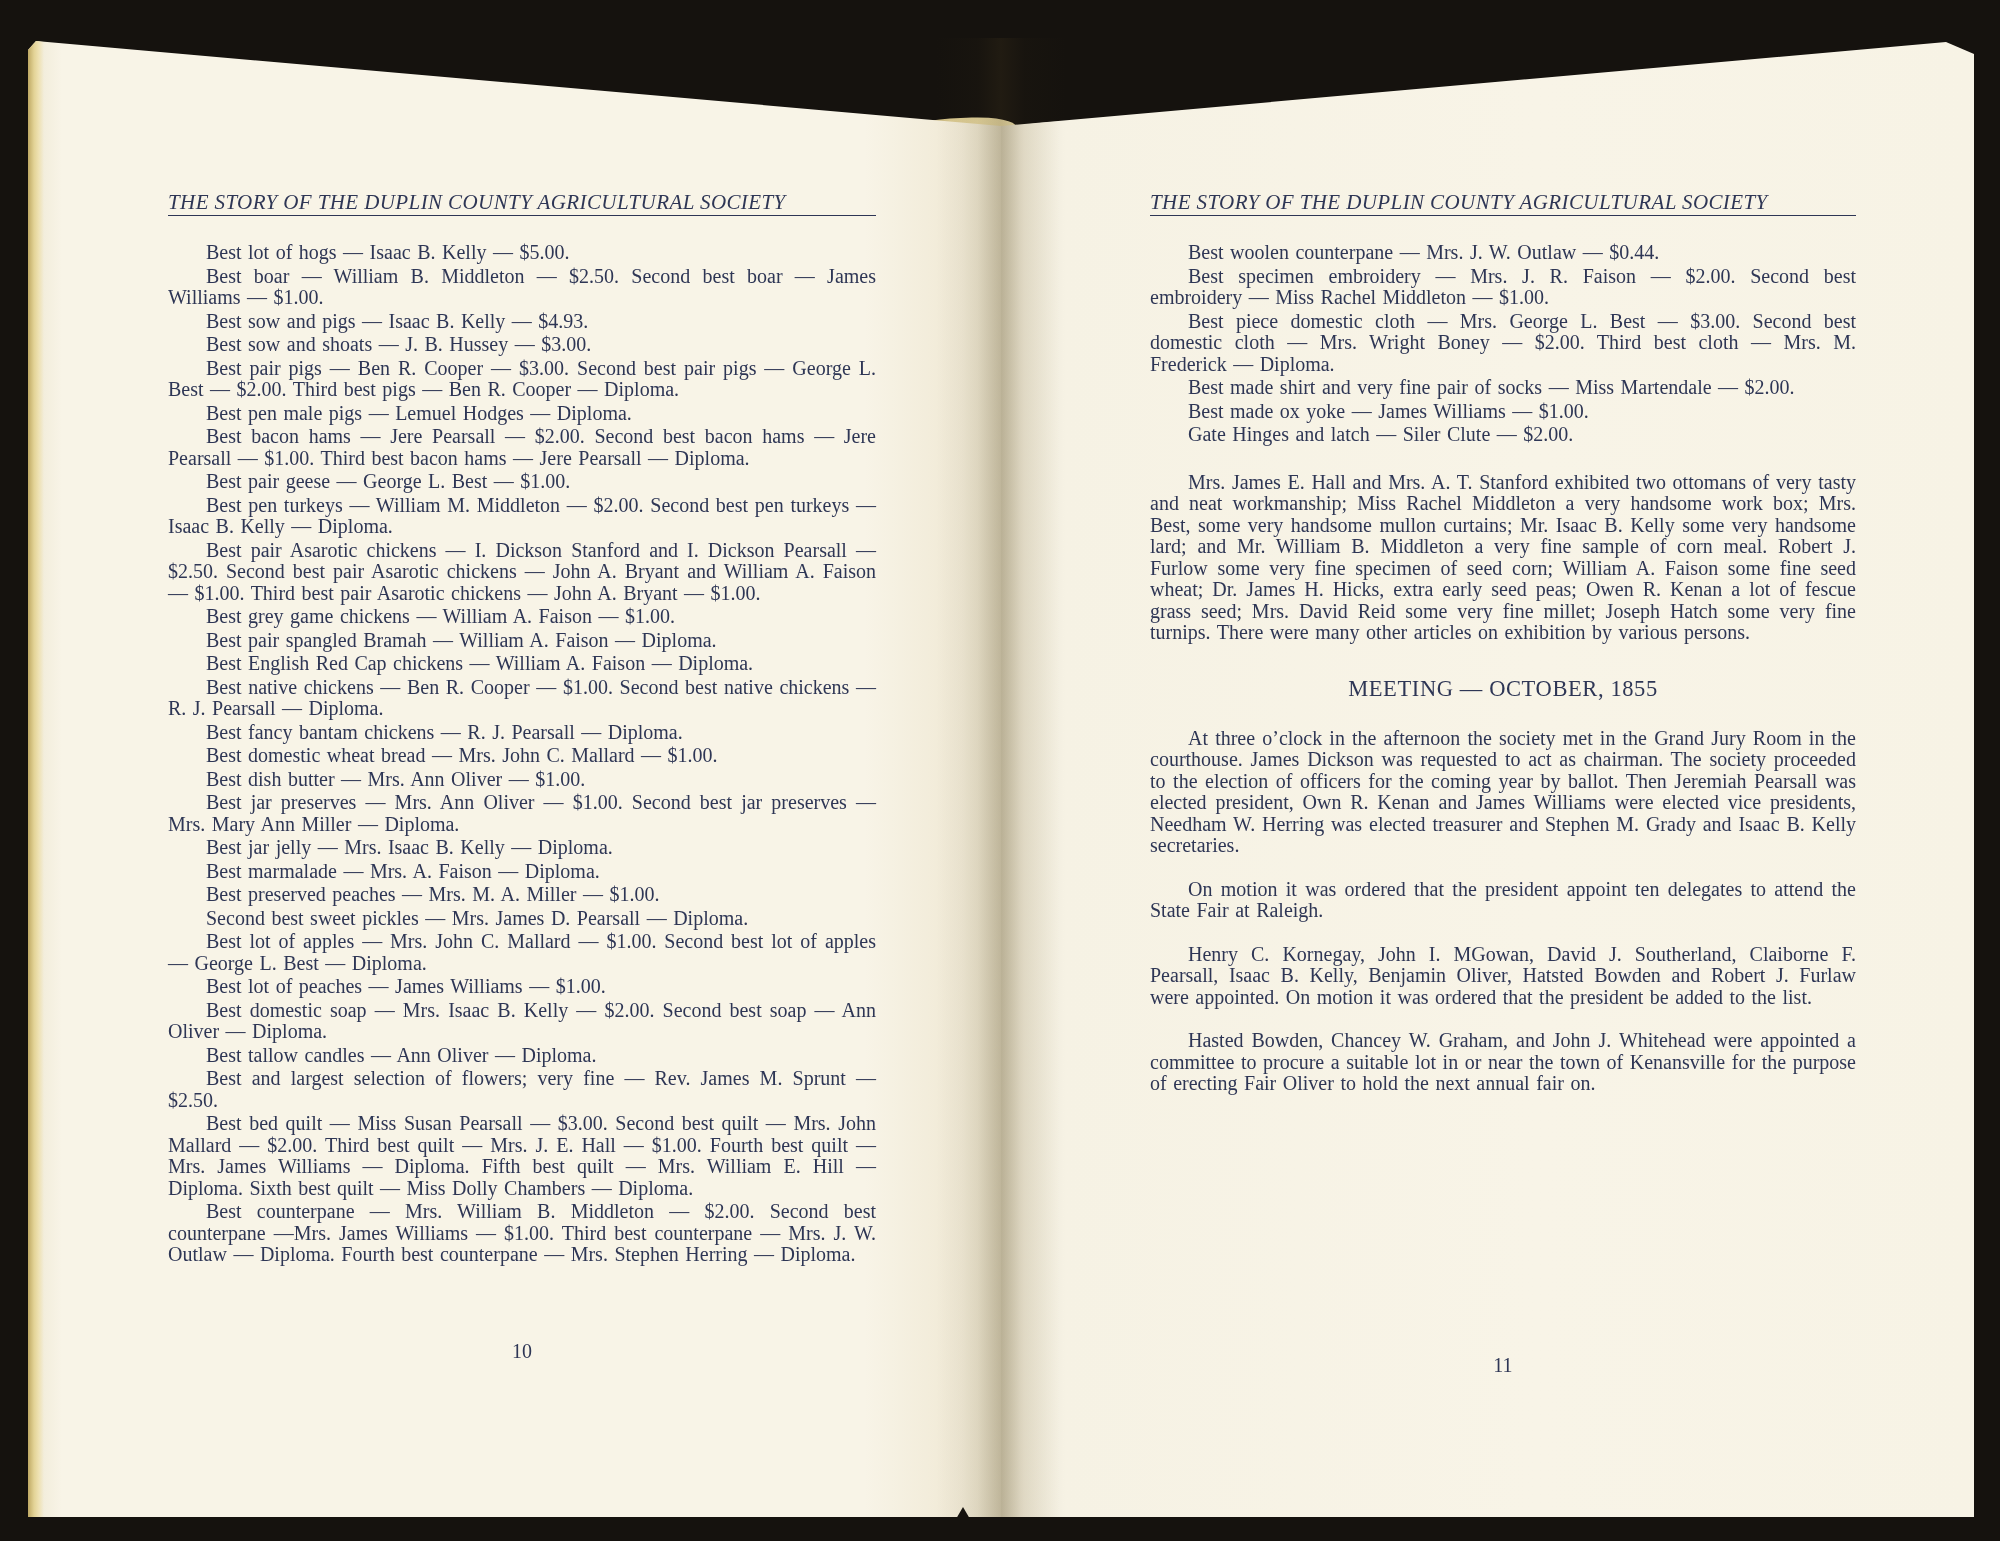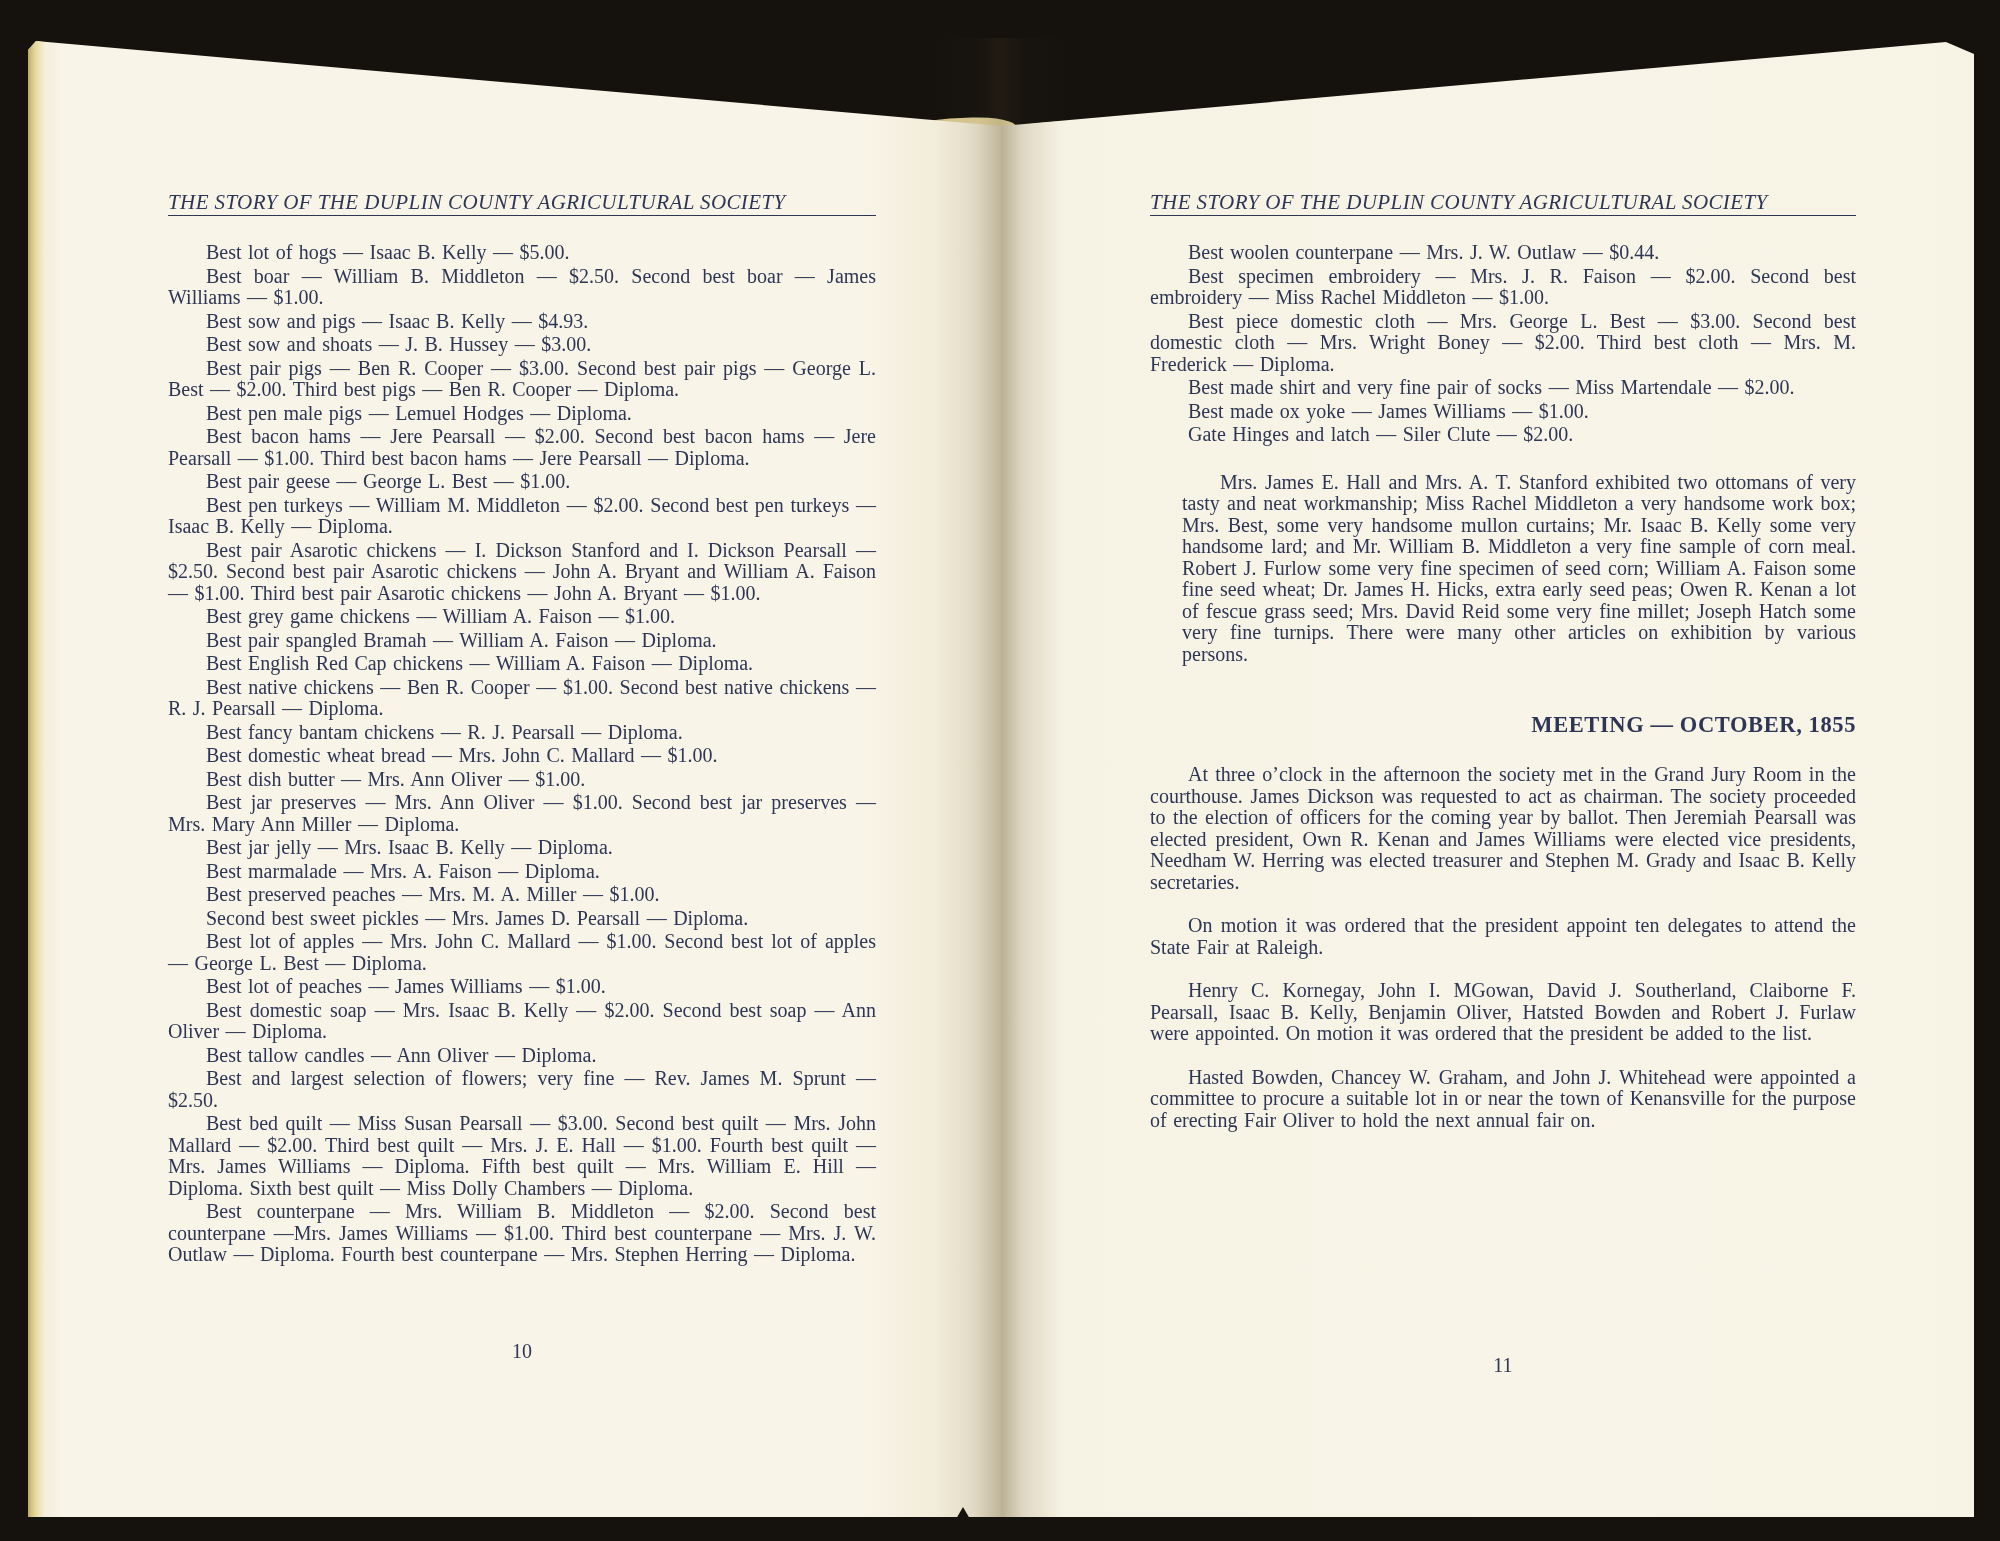--- a/index.html
+++ b/index.html
@@ -109,26 +109,26 @@
   .entries { margin-top: 26px; }
   .entry, .para {
     font-size: 20px;
     line-height: 21.5px;
     margin: 0 0 2px 0;
     text-align: justify;
     text-indent: 38px;
     word-spacing: 1.5px;
   }
   .para { margin-top: 22px; }
-  .exhibits { margin-top: 26px; margin-left: 32px; }
+  .exhibits { margin-top: 26px; }
   .meeting-heading {
-    margin-top: 47px;
+    margin-top: 32px;
     margin-bottom: 26px;
-    text-align: right;
-    font-weight: bold;
+    text-align: center;
+    font-weight: normal;
     font-size: 22.5px;
     letter-spacing: 0.6px;
     color: #2e3655;
   }
   .pageno {
     position: absolute;
     font-size: 20px;
     text-align: center;
     color: #2e3655;
     z-index: 5;

